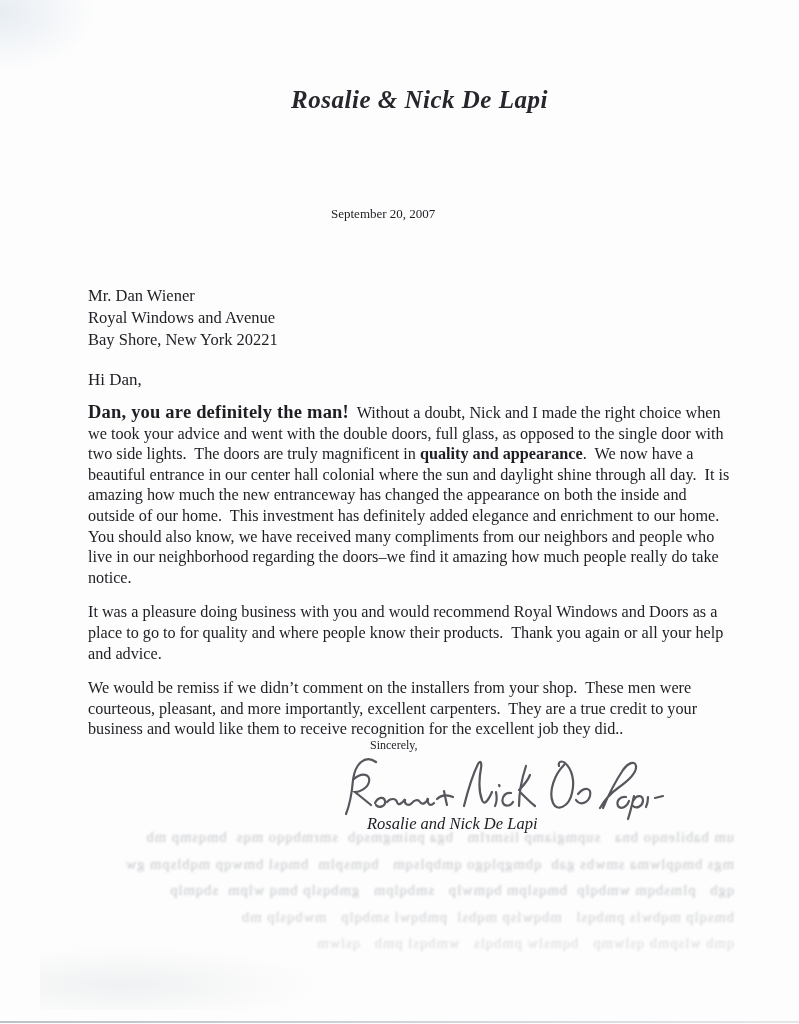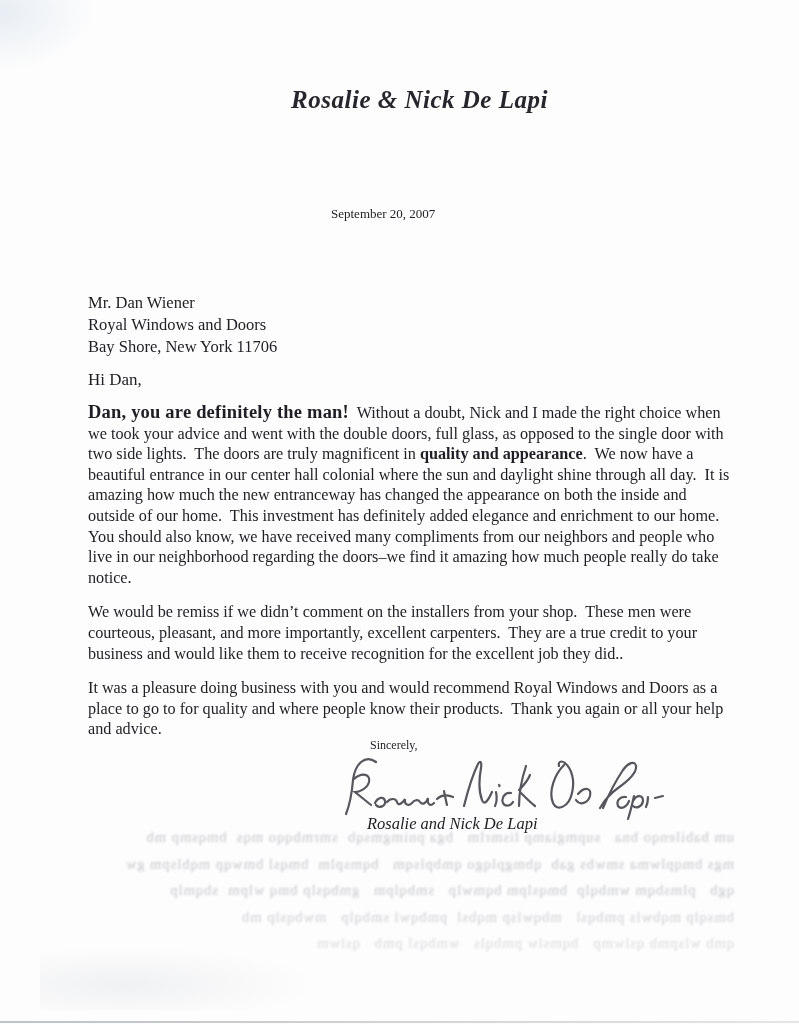--- a/index.html
+++ b/index.html
@@ -30,21 +30,21 @@
     position:absolute; left:40px; right:0; top:86px;
     text-align:center;
     font-size:25px; font-weight:bold; font-style:italic;
     letter-spacing:.5px; color:#26262c;
   }
   .date-line{
     position:absolute; left:331px; top:206px;
     font-size:13px;
   }
   .recipient{
-    position:absolute; left:88px; top:292px;
+    position:absolute; left:88px; top:285px;
     font-size:16.5px; line-height:22px;
   }
   .salutation{
     position:absolute; left:88px; top:370px;
     font-size:17px;
   }
   .letter-body{
     position:absolute; left:88px; top:402px; width:644px;
     font-size:16.2px; line-height:20.6px;
   }
@@ -87,30 +87,30 @@
 <div class="page">
 
   <div class="smudge-tl"></div>
 
   <h1 class="letterhead">Rosalie &amp; Nick De Lapi</h1>
 
   <div class="date-line">September 20, 2007</div>
 
   <div class="recipient">
     <div>Mr. Dan Wiener</div>
-    <div>Royal Windows and Doors</div>
-    <div>Bay Shore, New York 11706</div>
+    <div>Royal Windows and Avenue</div>
+    <div>Bay Shore, New York 20221</div>
   </div>
 
   <div class="salutation">Hi Dan,</div>
 
   <div class="letter-body">
     <p><strong class="lead-bold">Dan, you are definitely the man!</strong><span>  Without a doubt, Nick and I made the right choice when we took your advice and went with the double doors, full glass, as opposed to the single door with two side lights.  The doors are truly magnificent in </span><strong>quality and appearance</strong><span>.  We now have a beautiful entrance in our center hall colonial where the sun and daylight shine through all day.  It is amazing how much the new entranceway has changed the appearance on both the inside and outside of our home.  This investment has definitely added elegance and enrichment to our home.  You should also know, we have received many compliments from our neighbors and people who live in our neighborhood regarding the doors–we find it amazing how much people really do take notice.</span></p>
+    <p>It was a pleasure doing business with you and would recommend Royal Windows and Doors as a place to go to for quality and where people know their products.  Thank you again or all your help and advice.</p>
     <p>We would be remiss if we didn’t comment on the installers from your shop.  These men were courteous, pleasant, and more importantly, excellent carpenters.  They are a true credit to your business and would like them to receive recognition for the excellent job they did..</p>
-    <p>It was a pleasure doing business with you and would recommend Royal Windows and Doors as a place to go to for quality and where people know their products.  Thank you again or all your help and advice.</p>
   </div>
 
   <div class="closing-sincerely">Sincerely,</div>
 
   <div class="signature-wrap">
     <svg width="320" height="76" viewBox="0 0 320 76" xmlns="http://www.w3.org/2000/svg" fill="none" stroke="#3f4047" stroke-width="2.2" stroke-linecap="round" opacity="0.88">
 
       <path d="M31,14 C20,6 10,16 8,32 C7,44 5,56 1,66"></path>
       <path d="M9,31 C17,24 26,26 24,34 C22,41 14,44 10,44 C15,48 21,53 26,57"></path>
 

